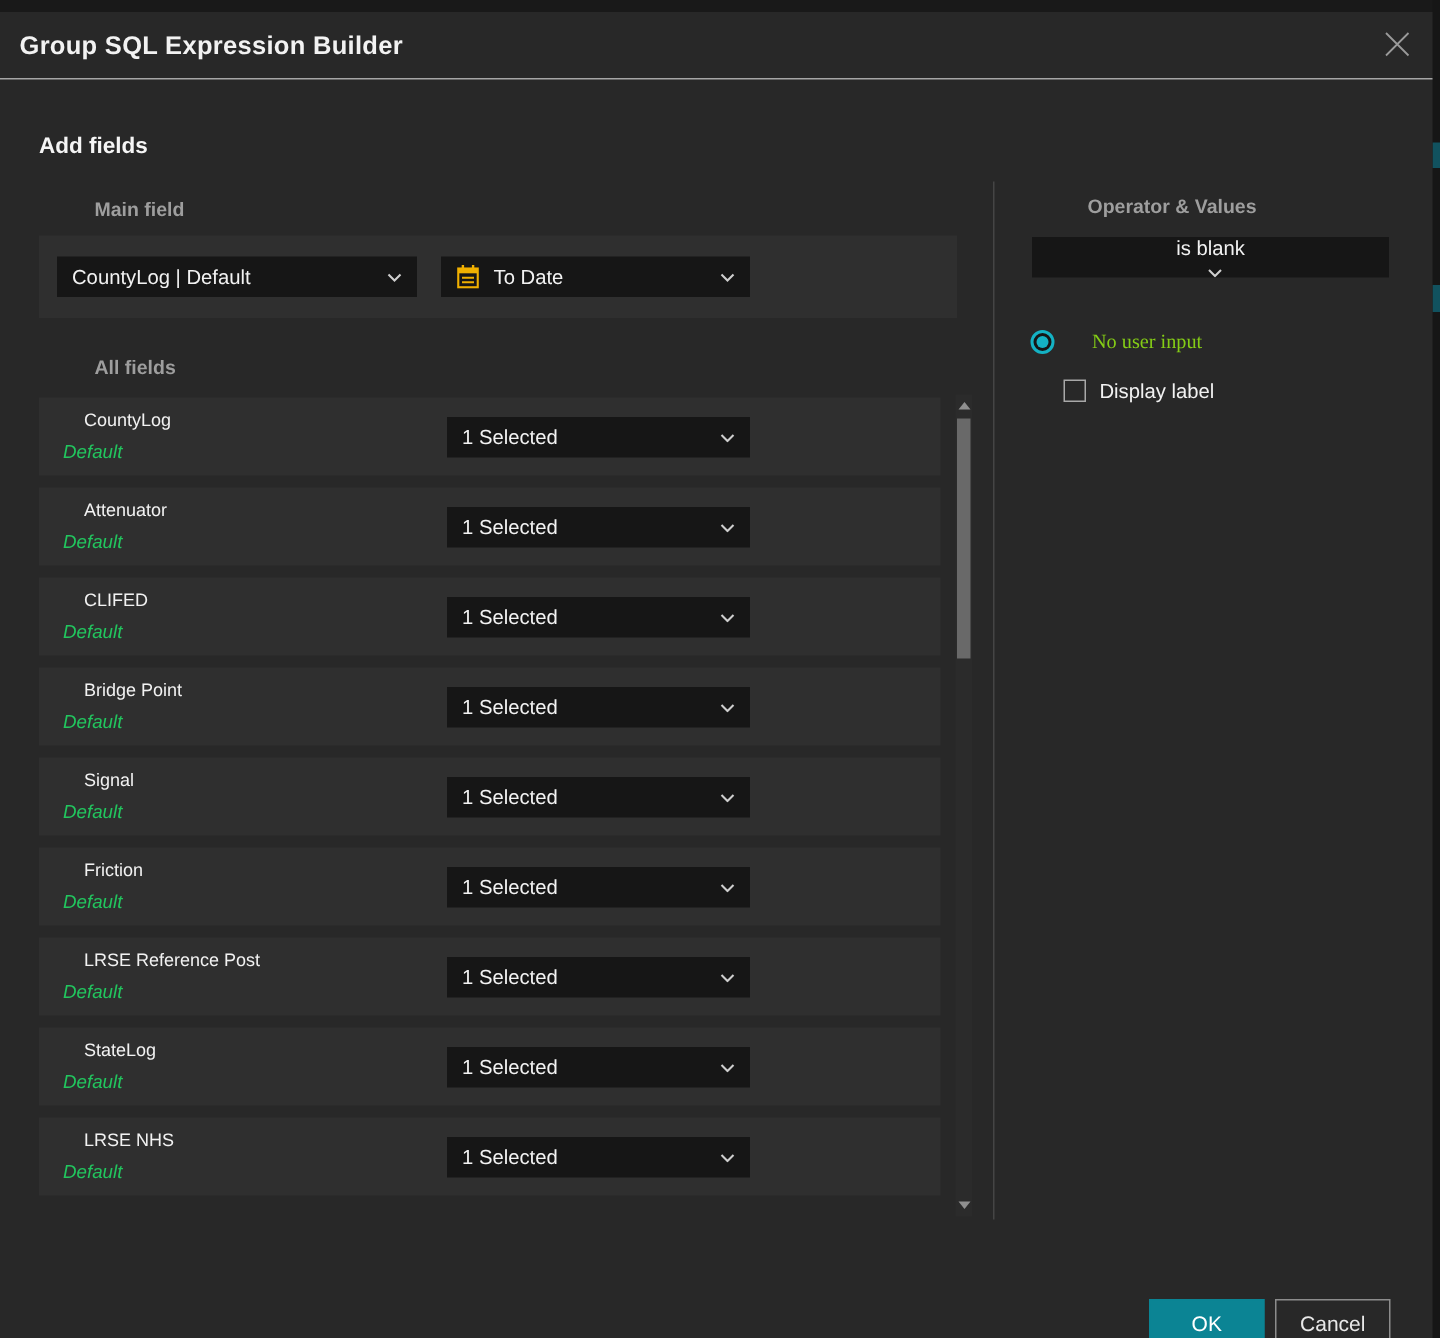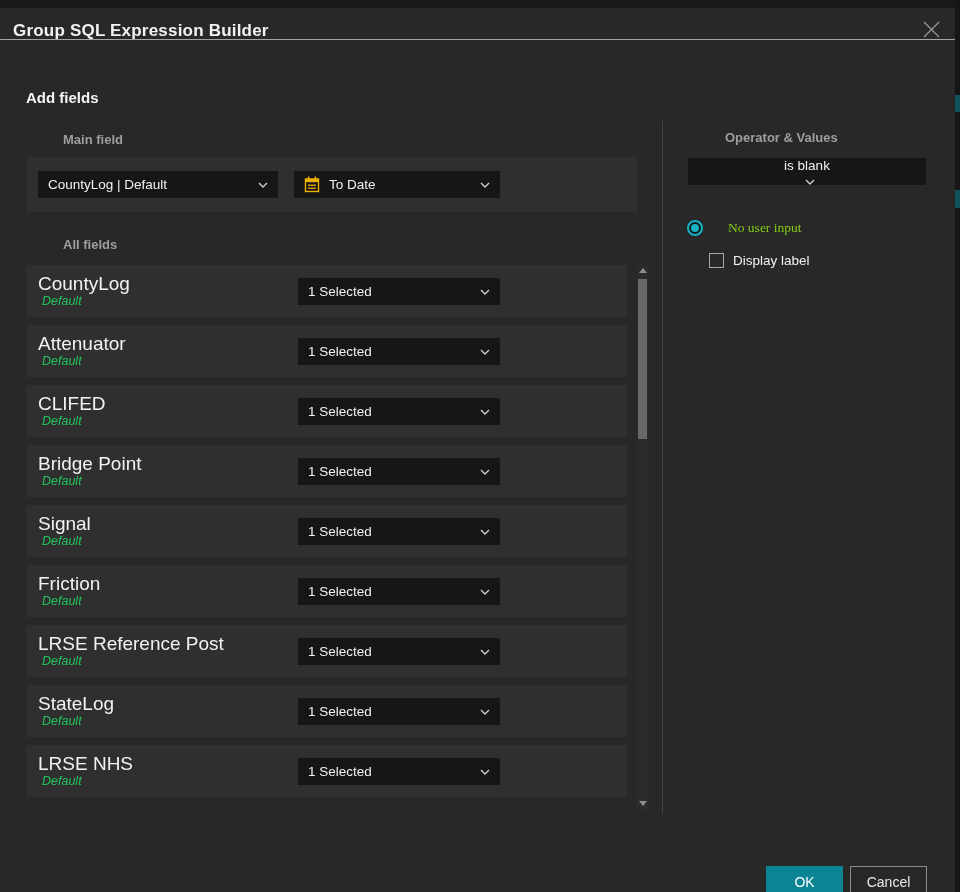--- a/index.html
+++ b/index.html
@@ -13,37 +13,37 @@
   
   .top-strip{position:absolute;left:0;top:0;width:960px;height:8px;background:#141d1f;overflow:hidden;}
   .live-view-box{position:absolute;left:740px;top:0;width:106px;height:8px;background:#1e404a;overflow:hidden;}
   .live-view-dot{position:absolute;left:9px;top:3px;width:7px;height:7px;border-radius:50%;background:#b9c6c8;}
   .live-view-text{position:absolute;left:22px;top:-2px;font-size:12px;color:#93b7bd;white-space:nowrap;}
   .strip-btn{position:absolute;top:0;width:4px;height:8px;background:#1a5563;}
   .right-sliver{position:absolute;left:955px;top:0;width:5px;height:892px;background:#161616;}
   .sliver-teal{position:absolute;left:0;width:5px;background:#11525f;}
   
   .dialog{position:absolute;left:0;top:8px;width:955px;height:884px;background:#282828;}
-  .title-bar{position:absolute;left:0;top:0;width:100%;height:32px;border-bottom:1px solid #a6a6a6;padding-left:10px;}
+  .title-bar{position:absolute;left:0;top:0;width:100%;height:45px;border-bottom:1px solid #a6a6a6;padding-left:10px;}
   .dialog-title{position:absolute;left:13px;top:0;line-height:45px;font-size:17px;font-weight:600;color:#f2f2f2;letter-spacing:.2px;}
   .close-btn{position:absolute;right:14px;top:13px;width:20px;height:20px;display:flex;align-items:center;justify-content:center;cursor:pointer;background:none;border:none;padding:0;}
   .section-title{position:absolute;left:26px;top:81px;font-size:15px;font-weight:700;color:#f5f5f5;}
   .sub-label{font-size:13px;font-weight:700;color:#9e9e9e;padding-left:37px;}
   .main-field-label{position:absolute;left:26px;top:124px;}
   .main-panel{position:absolute;left:26px;top:149px;width:612px;height:55px;background:#2f2f2f;}
   .dd{position:absolute;height:27px;background:#161616;color:#f2f2f2;font-size:13.5px;display:flex;align-items:center;padding:0 10px;cursor:pointer;}
   .dd .dd-text{flex:1;white-space:nowrap;overflow:hidden;}
   .dd .chev{flex:none;margin-left:6px;display:flex;align-items:center;}
   .dd-mainfield{left:12px;top:14px;width:240px;}
   .dd-datefield{left:268px;top:14px;width:206px;}
   .cal-icon{display:flex;align-items:center;margin-right:9px;}
   .all-fields-label{position:absolute;left:26px;top:229px;}
   .rows{position:absolute;left:26px;top:257px;width:601px;}
   .field-row{position:relative;width:601px;height:52px;background:#2f2f2f;margin-bottom:8px;}
-  .field-name{position:absolute;left:12px;top:8px;font-size:19px;color:#f2f2f2;}
+  .field-name{position:absolute;left:30px;top:8px;font-size:12px;color:#f2f2f2;}
   .field-sub{position:absolute;left:16px;top:29px;font-size:12.5px;color:#22c55e;font-style:italic;}
   .row-dd{left:272px;top:13px;width:202px;}
   
   .scrollbar{position:absolute;left:637px;top:255px;width:11px;height:548px;background:#2b2b2b;}
   .sb-thumb{position:absolute;left:1px;top:16px;width:9px;height:160px;background:#696969;cursor:pointer;}
   .sb-arrow{position:absolute;left:2px;width:0;height:0;border-left:4px solid transparent;border-right:4px solid transparent;cursor:pointer;}
   .sb-up{top:5px;border-bottom:5px solid #8f8f8f;}
   .sb-down{bottom:5px;border-top:5px solid #8f8f8f;}
   .v-divider{position:absolute;left:662px;top:113px;width:1px;height:692px;background:#454545;}
   

